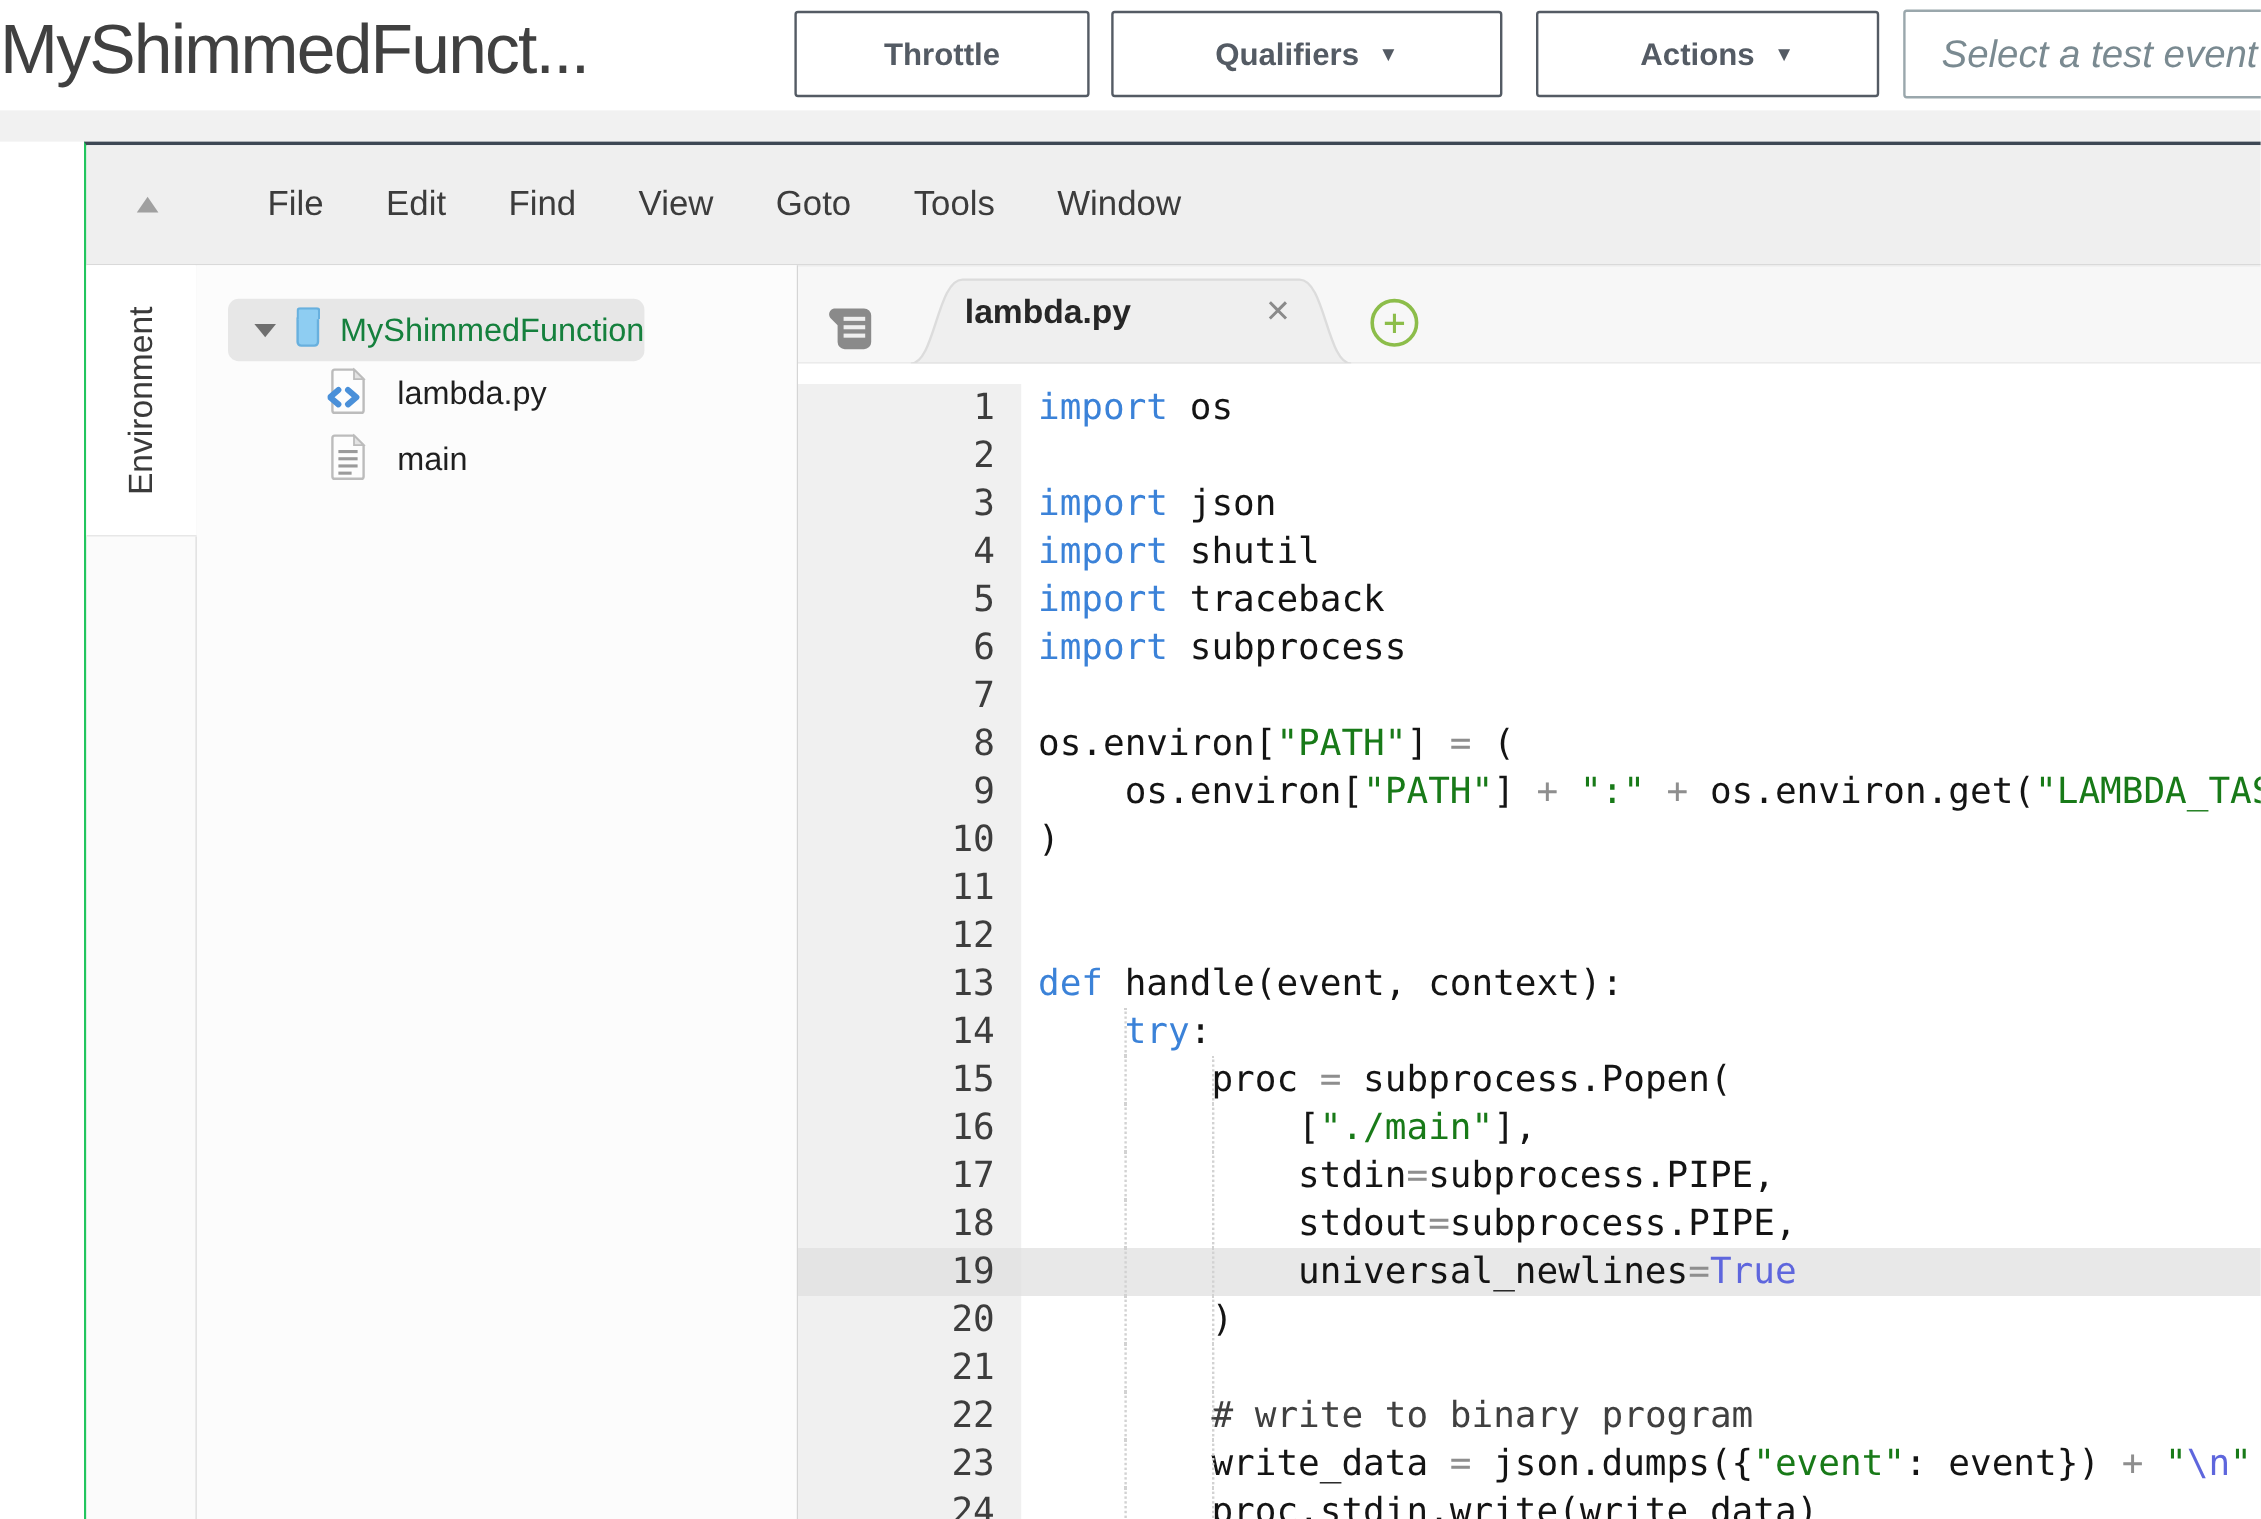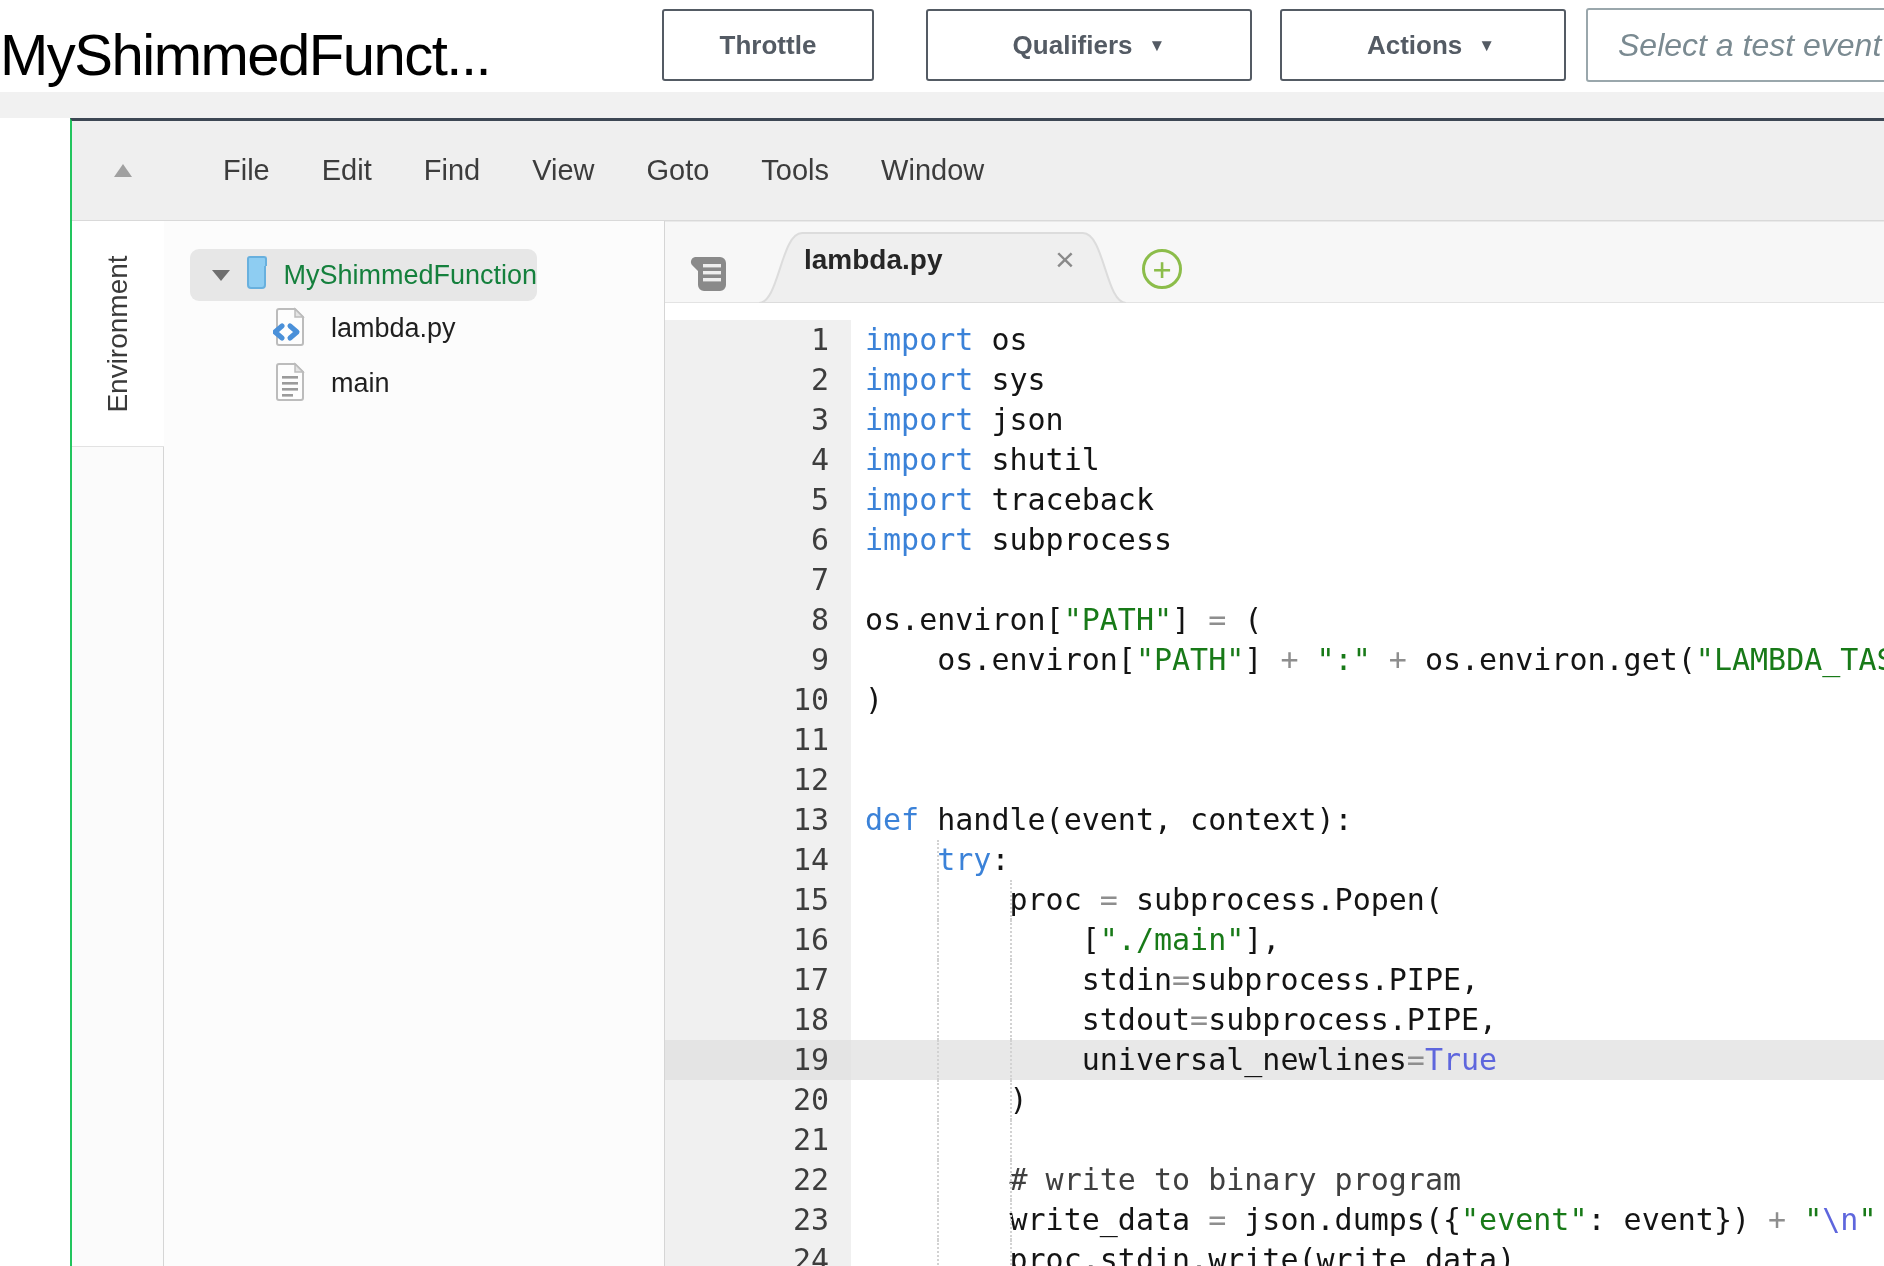--- a/index.html
+++ b/index.html
@@ -2,27 +2,27 @@
 <html><head>
 <meta charset="utf-8">
 <style>
   * { margin:0; padding:0; box-sizing:border-box; }
   html,body { width:1884px; height:1266px; overflow:hidden; background:#ffffff;
     font-family:"Liberation Sans", sans-serif; }
   #stage { position:relative; width:1884px; height:1266px; overflow:hidden; }
 
   
   .header { position:absolute; left:0; top:0; width:1884px; height:92px; background:#ffffff; }
-  .fn-title { position:absolute; left:0px; top:21px; font-size:58px; font-weight:400;
-    letter-spacing:-1.5px; color:#000000; white-space:nowrap; }
+  .fn-title { position:absolute; left:0px; top:8px; font-size:58px; font-weight:400;
+    letter-spacing:-1.5px; color:#404040; white-space:nowrap; }
   .hdr-btn { position:absolute; top:9px; height:72px; background:#fff;
     border:2px solid #545b64; border-radius:3px; color:#545b64; font-weight:700;
     font-size:26px; display:flex; align-items:center; justify-content:center; cursor:pointer; }
   .hdr-btn .caret { font-size:17px; margin-left:16px; position:relative; top:1px; }
-  #btn-0 { left:662px; width:212px; }
+  #btn-0 { left:662px; width:246px; }
   #btn-1 { left:926px; width:326px; }
   #btn-2 { left:1280px; width:286px;padding-left:16px; }
   .test-select { position:absolute; left:1586px; top:8px; width:340px; height:74px;
     background:#fff; border:2px solid #9aa7ac; border-radius:3px; display:flex;
     align-items:center; padding-left:30px; cursor:pointer; }
   .test-select .ph { font-style:italic; color:#7a8a91; font-size:32px; white-space:nowrap; }
 
   .pre-window-strip { position:absolute; left:0; top:92px; width:1884px; height:26px; background:#f1f1f1; }
 
   
@@ -179,21 +179,20 @@
         <span class="tab-close">×</span>
         <div class="plus-btn">+</div>
       </div>
       <div class="code-area" id="code-area">
           <div class="code-row">
             <div class="gutter-cell">1</div>
             <div class="code-cell"><span class="tk-k">import</span><span class="tk-p"> os</span></div>
           </div>
           <div class="code-row">
             <div class="gutter-cell">2</div>
-            <div class="code-cell"><span class="tk-k">import</span><span class="tk-p"> sys</span></div>
           </div>
           <div class="code-row">
             <div class="gutter-cell">3</div>
             <div class="code-cell"><span class="tk-k">import</span><span class="tk-p"> json</span></div>
           </div>
           <div class="code-row">
             <div class="gutter-cell">4</div>
             <div class="code-cell"><span class="tk-k">import</span><span class="tk-p"> shutil</span></div>
           </div>
           <div class="code-row">

